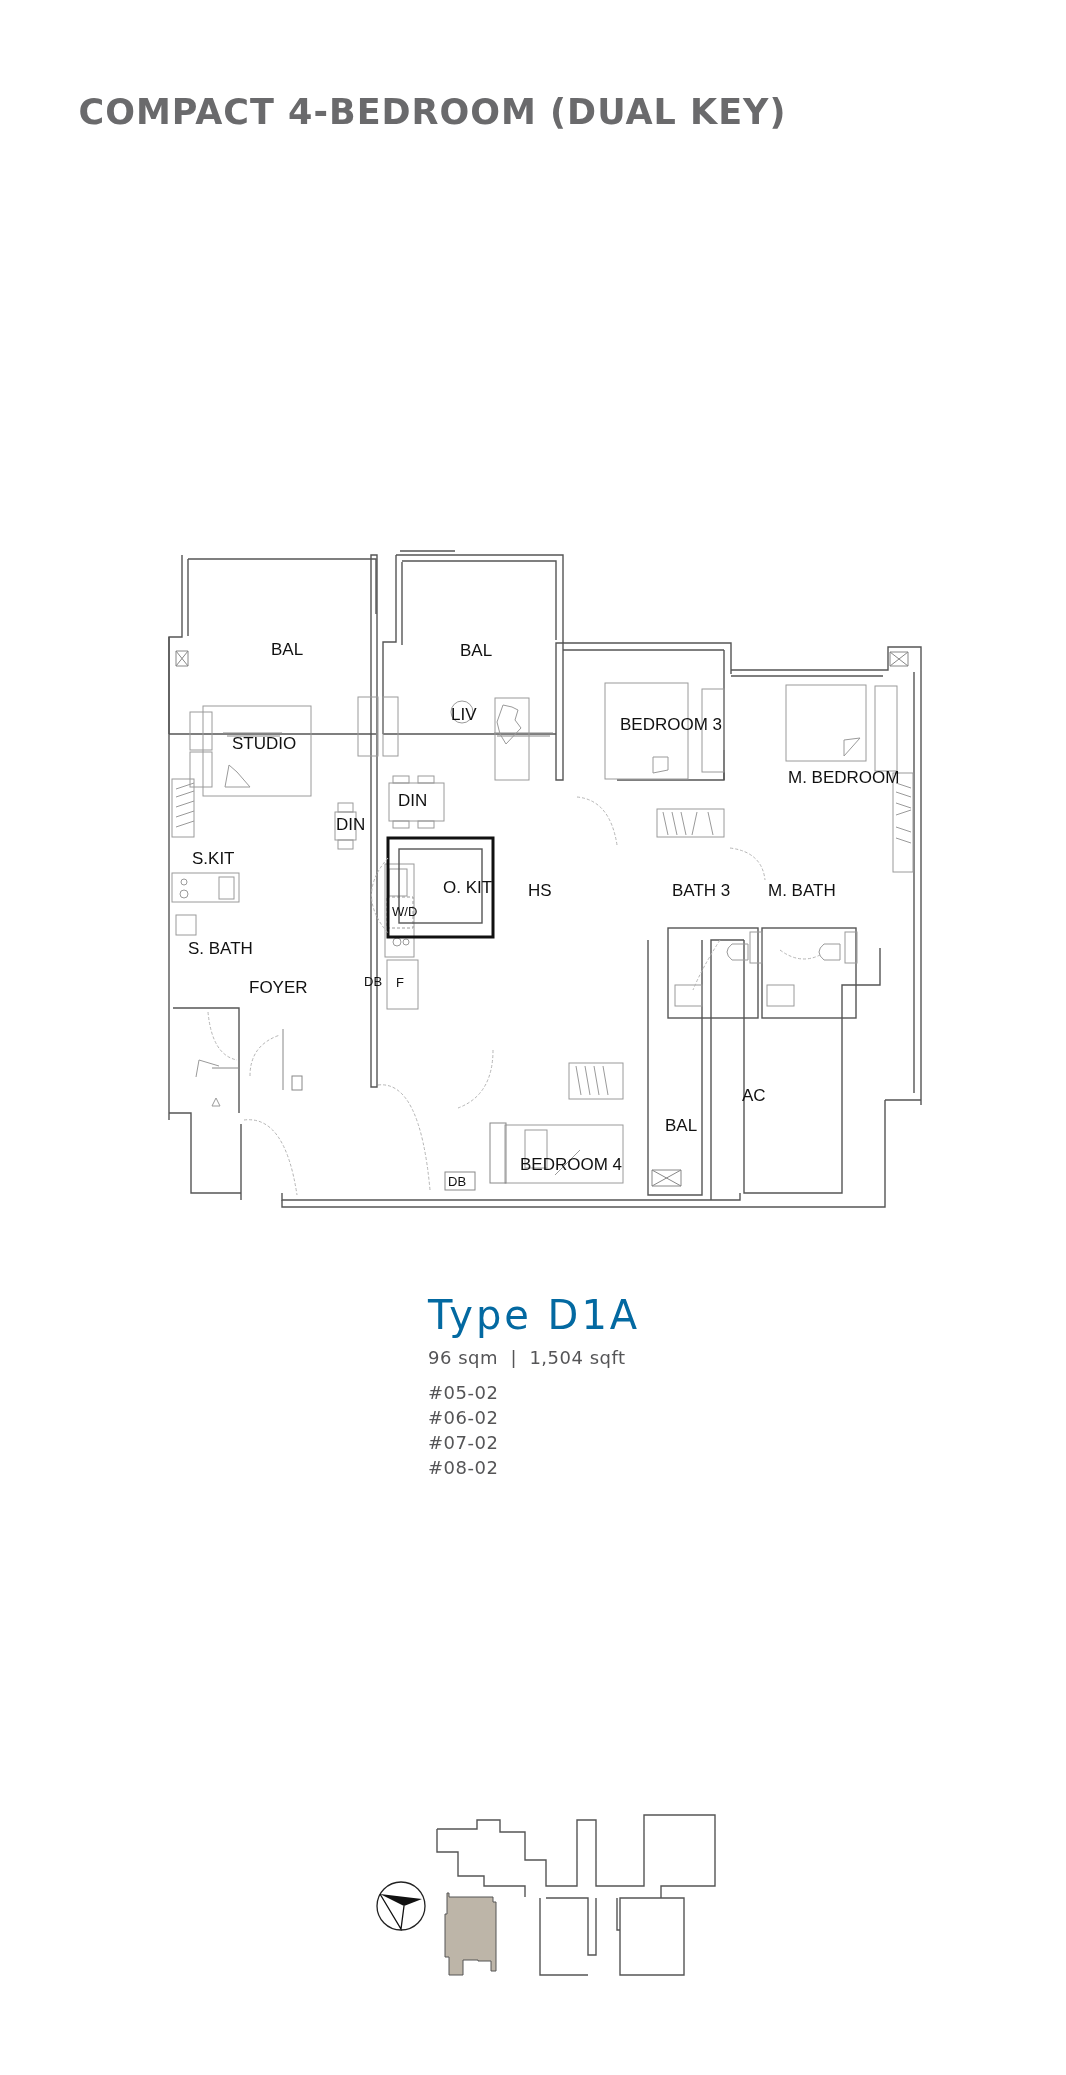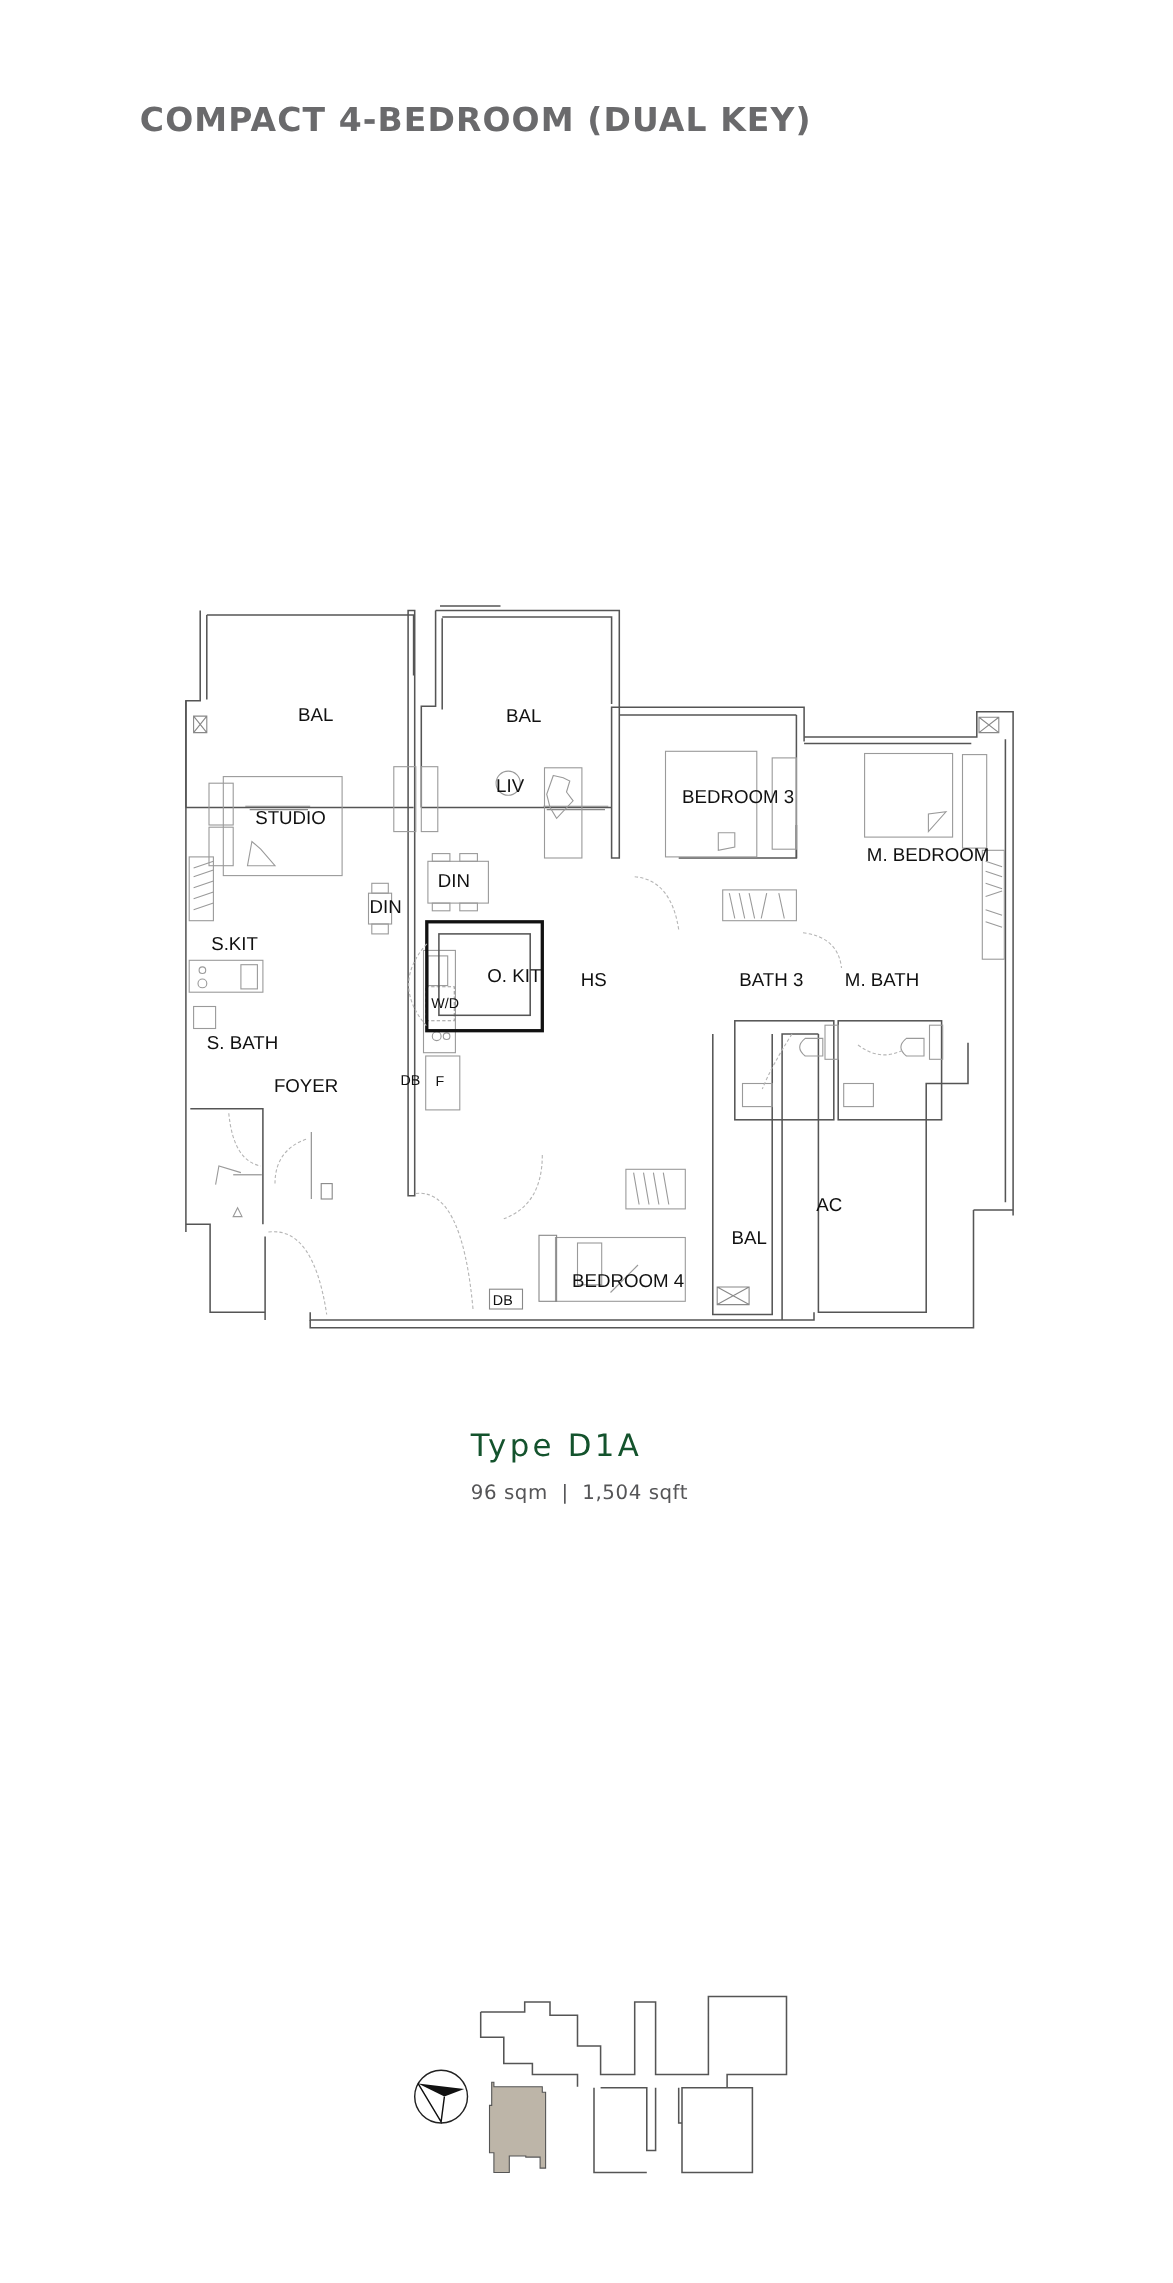--- a/index.html
+++ b/index.html
@@ -1,32 +1,32 @@
 <!DOCTYPE html>
 <html><head>
 <meta charset="utf-8">
 <style>
   html, body { margin: 0; padding: 0; background: #ffffff; }
   body { width: 1066px; height: 2075px; position: relative; overflow: hidden; font-family: "Liberation Sans", sans-serif; }
   .title {
     position: absolute; left: 0; width: 885px; top: 92px; text-align: center;
-    font-family: "DejaVu Sans", sans-serif; font-weight: bold; font-size: 30px; letter-spacing: 1px;
+    font-family: "DejaVu Sans", sans-serif; font-weight: bold; font-size: 35px; letter-spacing: 1px;
     color: #6a6a6c;
   }
   .title span { display: inline-block; transform: translateX(-10px); }
   svg.plan { position: absolute; left: 0; top: 0; }
   .wall { fill: none; stroke: #555; stroke-width: 1.4; }
   .thin { fill: none; stroke: #888; stroke-width: 1; }
   .furn { fill: none; stroke: #9a9a9a; stroke-width: 1; }
   .door { fill: none; stroke: #b5b5b5; stroke-width: 1; stroke-dasharray: 3 2; }
   .heavy { fill: none; stroke: #111; stroke-width: 3; }
   .lbl { font-family: "Liberation Sans", sans-serif; font-size: 17px; fill: #111; }
   .lbl-sm { font-family: "Liberation Sans", sans-serif; font-size: 13px; fill: #111; }
   .unit-info { position: absolute; left: 428px; top: 1293px; color: #555557; font-family: "DejaVu Sans", sans-serif; }
-  .unit-type { font-size: 28px; letter-spacing: 3px; line-height: 44px; color: #14532d; }
+  .unit-type { font-size: 40px; letter-spacing: 3px; line-height: 44px; color: #0369a1; }
   .unit-area { font-size: 18px; margin-top: 10px; letter-spacing: 0.5px; }
   .unit-list { margin-top: 12px; font-size: 18px; line-height: 25px; letter-spacing: 0.5px; }
   .unit-list div { margin: 0; }
 </style>
 </head>
 <body>
 
 <div class="title"><span>COMPACT 4-BEDROOM (DUAL KEY)</span></div>
 
 <svg class="plan" width="1066" height="2075" viewBox="0 0 1066 2075">
@@ -222,13 +222,19 @@
   <g>
     <circle cx="401" cy="1906" r="24" fill="#fff" stroke="#222" stroke-width="1.3"></circle>
     <path d="M380,1894 L422,1899 L404,1906 Z" fill="#111"></path>
     <path d="M380,1894 L401,1929 L404,1906" fill="none" stroke="#111" stroke-width="1.3"></path>
   </g>
 </svg>
 
 <div class="unit-info">
   <div class="unit-type">Type D1A</div>
   <div class="unit-area" style="white-space:pre;">96 sqm  |  1,504 sqft</div>
+  <div class="unit-list">
+    <div>#05-02</div>
+    <div>#06-02</div>
+    <div>#07-02</div>
+    <div>#08-02</div>
+  </div>
 </div>
 
 </body></html>

